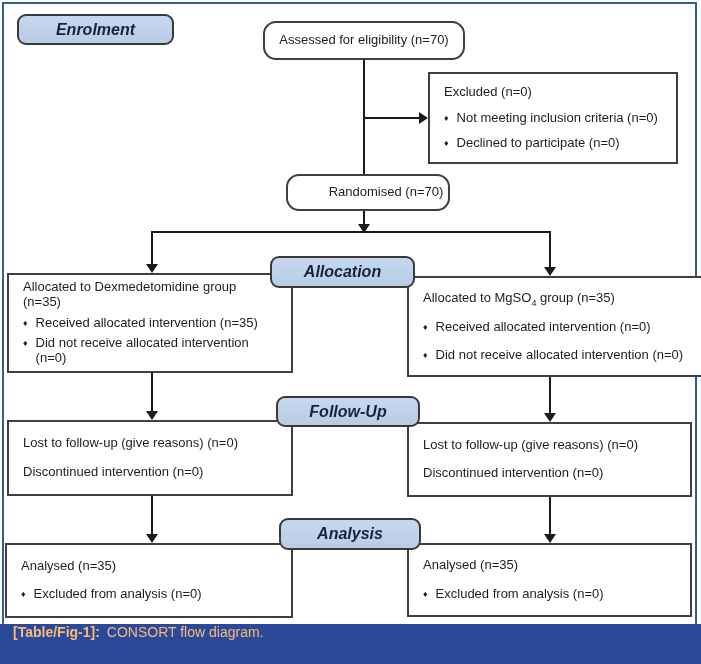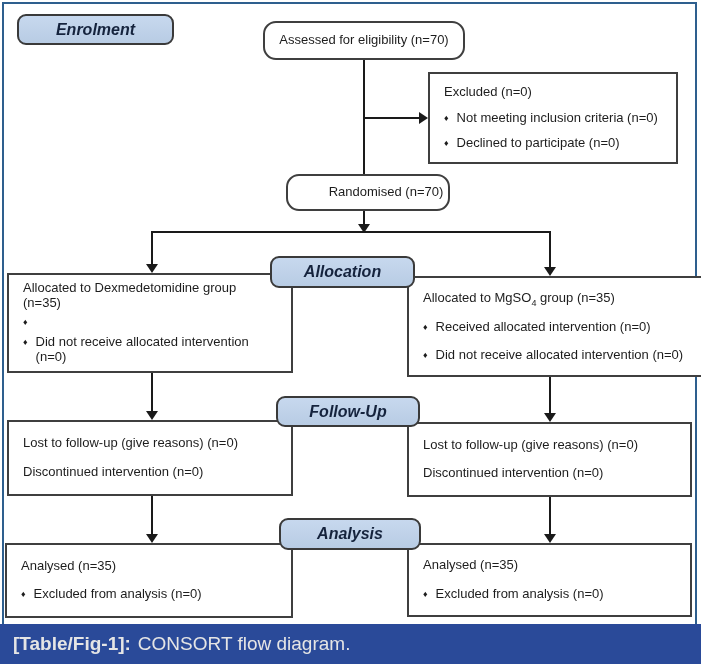--- a/index.html
+++ b/index.html
@@ -46,23 +46,23 @@
   }
   .ah-right {
     position:absolute; width:0; height:0; z-index:3;
     border-top:6px solid transparent; border-bottom:6px solid transparent;
     border-left:9px solid var(--arrow,#1a1a1a);
   }
 
   
   .caption {
     position:absolute; left:0; top:624px; width:701px; height:40px;
-    background:var(--caption-bg,#2a4a99); color:#e5e5e5; z-index:7;
-    display:flex; align-items:center; padding-left:13px; box-sizing:border-box;
-    font-size:19px;
+    background:var(--caption-bg,#2a4a99); color:#fdba74; z-index:7;
+    display:flex; align-items:flex-start; padding-left:13px; box-sizing:border-box;
+    font-size:14px;
   }
   .caption .cap-label { font-weight:bold; margin-right:7px; }
 </style>
 </head>
 <body>
 
 <div class="fig">
 
   <div class="outer-border"></div>
 
@@ -115,20 +115,21 @@
   <div class="box center" style="left:286px; top:174px; width:164px; height:37px;padding-left:36px;">
     <span>Randomised (n=70)</span>
   </div>
 
   <div class="box lines" style="left:7px; top:273px; width:286px; height:100px;">
     <div class="row">
       <span>Allocated to Dexmedetomidine group (n=35)</span>
     </div>
     <div class="row">
       <span class="bullet-glyph">♦</span>
+      <span>Received allocated intervention (n=35)</span>
     </div>
     <div class="row">
       <span class="bullet-glyph">♦</span>
       <span>Did not receive allocated intervention (n=0)</span>
     </div>
   </div>
 
   <div class="box lines" style="left:407px; top:276px; width:343px; height:101px;">
     <div class="row">
       <span><span>Allocated to MgSO</span><sub>4</sub><span> group (n=35)</span></span>

